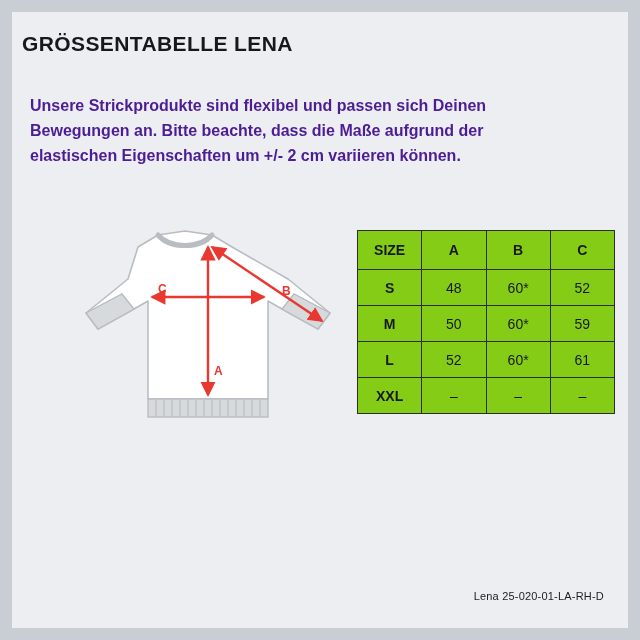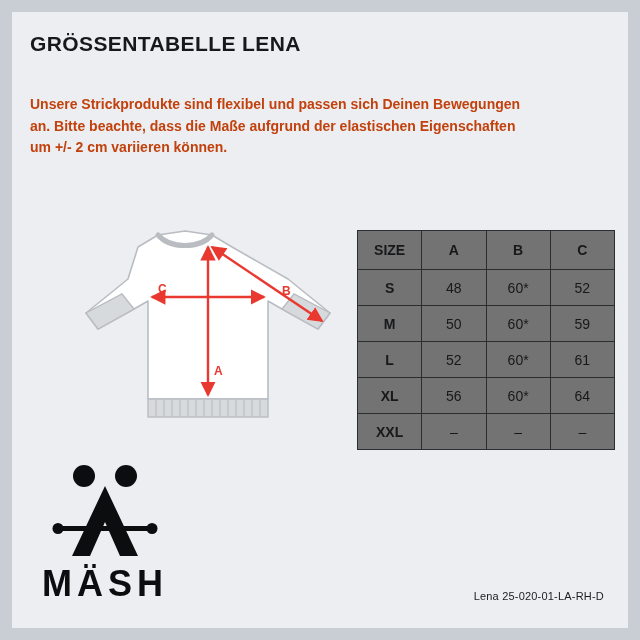--- a/index.html
+++ b/index.html
@@ -23,36 +23,36 @@
     position: absolute;
     left: 12px;
     top: 12px;
     width: 616px;
     height: 616px;
     background: #eceef1;
     box-sizing: border-box;
   }
   .title {
     position: absolute;
-    left: 18px;
+    left: 10px;
     top: 20px;
     font-size: 21px;
     font-weight: bold;
     letter-spacing: 0.4px;
     color: #17181a;
   }
   .intro {
     position: absolute;
     left: 18px;
     top: 82px;
     width: 500px;
-    font-size: 14px;
+    font-size: 16px;
     font-weight: bold;
     line-height: 1.55;
-    color: #c2410c;
+    color: #4c1d95;
   }
 
   
   .garment {
     position: absolute;
     left: 18px;
     top: 205px;
     width: 310px;
     height: 220px;
   }
@@ -61,21 +61,21 @@
   
   .table-wrap {
     position: absolute;
     left: 345px;
     top: 218px;
     width: 258px;
   }
   table.size-table {
     border-collapse: collapse;
     width: 258px;
-    background: #737373;
+    background: #84cc16;
     table-layout: fixed;
   }
   table.size-table th,
   table.size-table td {
     border: 1px solid #2b2d30;
     height: 33px;
     text-align: center;
     font-size: 14px;
     color: #17181a;
     font-weight: normal;
@@ -210,46 +210,27 @@
             <td>60*</td>
             <td>59</td>
           </tr>
           <tr>
             <td>L</td>
             <td>52</td>
             <td>60*</td>
             <td>61</td>
           </tr>
           <tr>
-            <td>XL</td>
-            <td>56</td>
-            <td>60*</td>
-            <td>64</td>
-          </tr>
-          <tr>
             <td>XXL</td>
             <td>–</td>
             <td>–</td>
             <td>–</td>
           </tr>
         </tbody>
       </table>
     </div>
 
 
-    <div class="logo">
-      <svg width="140" height="140" viewBox="0 0 140 140" xmlns="http://www.w3.org/2000/svg">
-        <g fill="#0c0d0f">
-          <circle cx="42" cy="16" r="11"></circle>
-          <circle cx="84" cy="16" r="11"></circle>
-          <path d="M63 26 L96 96 L78 96 L63 62 L48 96 L30 96 Z"></path>
-          <rect x="16" y="66" width="94" height="5"></rect>
-          <circle cx="16" cy="68.5" r="5.5"></circle>
-          <circle cx="110" cy="68.5" r="5.5"></circle>
-        </g>
-        <text x="0" y="136" fill="#0c0d0f" font-size="36" font-weight="bold" letter-spacing="5" font-family="Liberation Sans, sans-serif">MÄSH</text>
-      </svg>
-    </div>
 
     <div class="artnum">Lena 25-020-01-LA-RH-D</div>
 
   </div>
 </div>
 
 </body></html>

